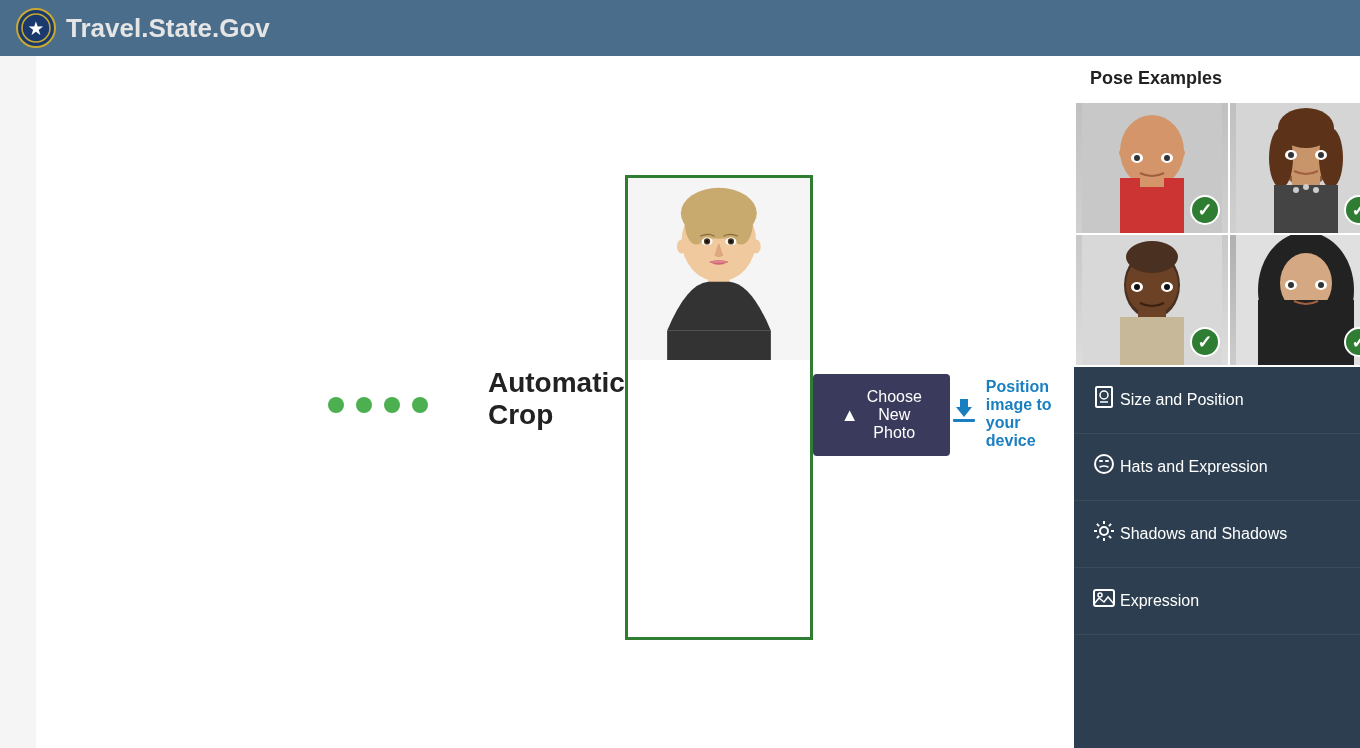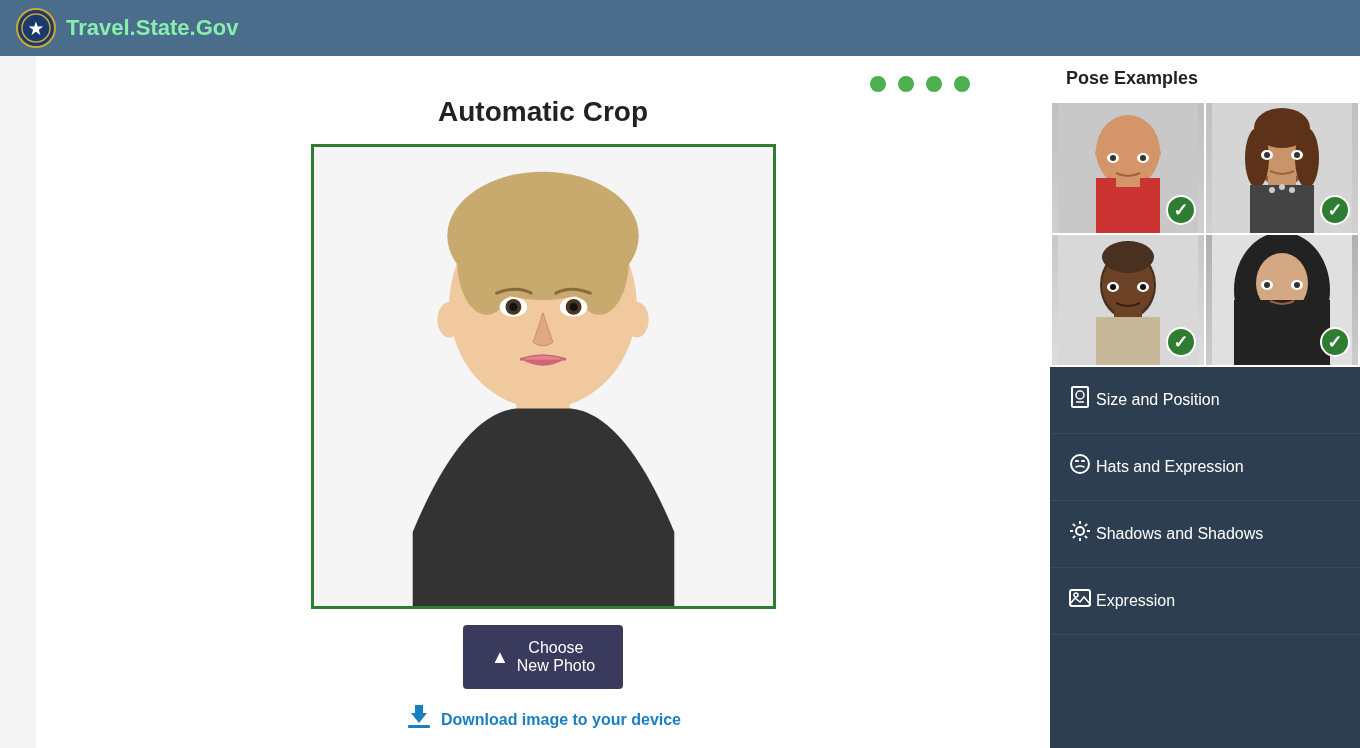--- a/index.html
+++ b/index.html
@@ -15,37 +15,37 @@
       height: 56px;
       flex-shrink: 0;
     }
     .header-logo {
       width: 40px;
       height: 40px;
       margin-right: 10px;
       flex-shrink: 0;
     }
     .header-title {
-      font-size: 22px;
+      font-size: 26px;
       font-weight: bold;
-      color: #86efac;
+      color: #e5e5e5;
     }
 
     
     .main-content {
       display: flex;
       flex: 1;
       overflow: hidden;
     }
 
     
     .center-area {
       flex: 1;
       display: flex;
-      flex-direction: column;
+      flex-direction: row;
       align-items: center;
       padding: 20px 20px 10px;
       background: white;
       margin-left: 36px;
     }
 
     .page-title {
       font-size: 28px;
       font-weight: bold;
       color: #222;
@@ -252,21 +252,21 @@
       <span>Choose<br>New Photo</span>
     </button>
 
     <a class="download-link">
       <span class="download-icon">
         <svg width="28" height="28" viewBox="0 0 28 28">
           <rect x="3" y="22" width="22" height="3" rx="1" fill="#1a7fc1"></rect>
           <polygon points="14,20 6,10 10,10 10,2 18,2 18,10 22,10" fill="#1a7fc1"></polygon>
         </svg>
       </span>
-      <span>Download image to your device</span>
+      <span>Position image to your device</span>
     </a>
   </div>
 
   <div class="sidebar">
     <div class="sidebar-header">Pose Examples</div>
 
     <div class="examples-grid">
 
       <div class="example-photo ex1">
         <svg viewBox="0 0 140 130" xmlns="http://www.w3.org/2000/svg">

